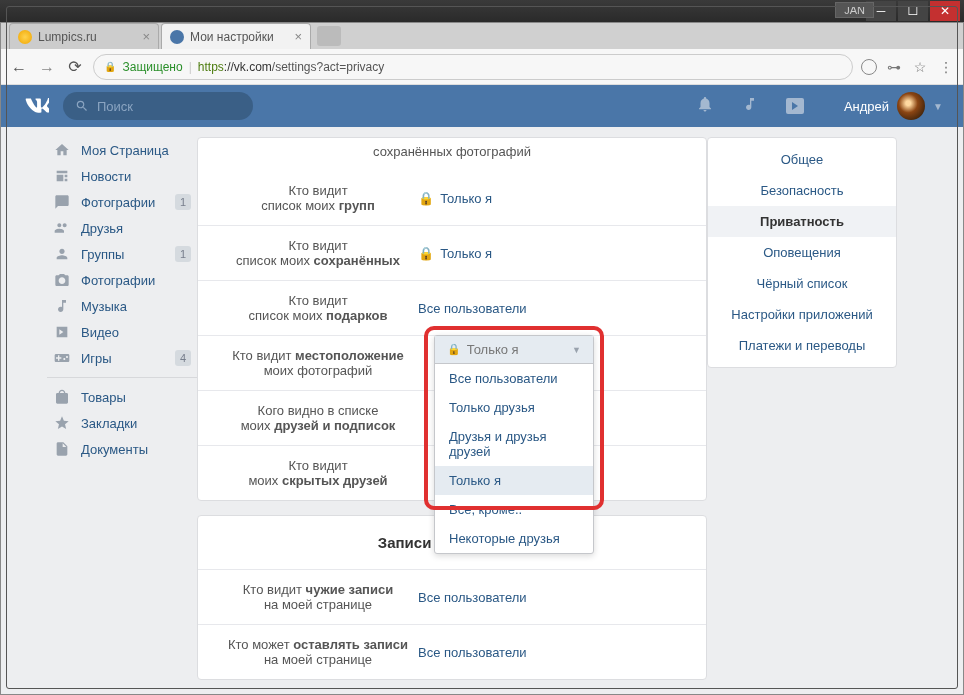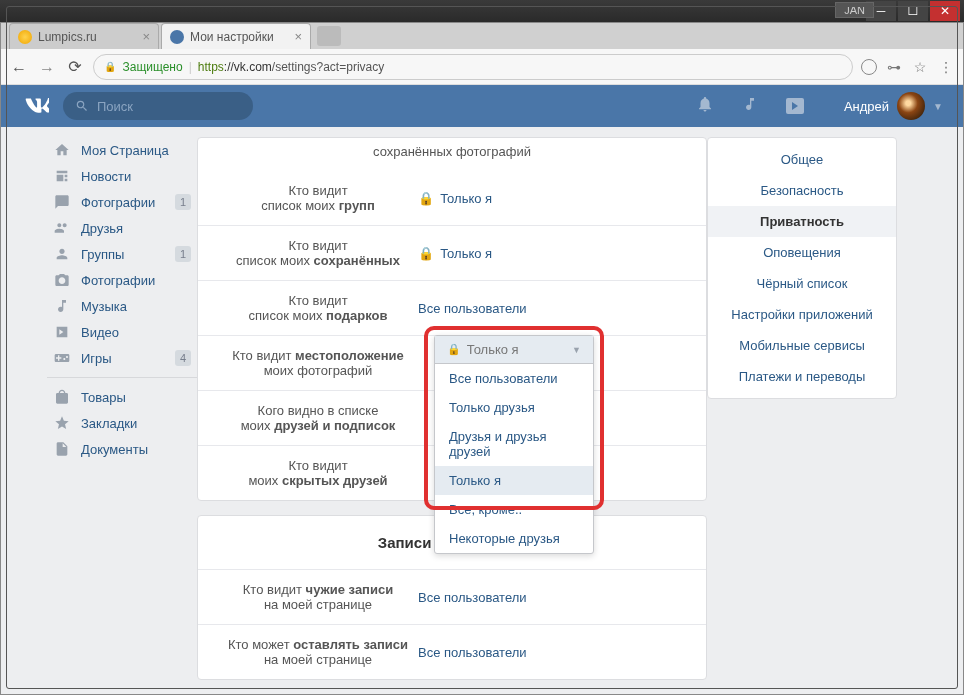--- a/index.html
+++ b/index.html
@@ -332,21 +332,20 @@
           </div>
         </div>
 
         <div class="rightnav">
           <div class="ritem">Общее</div>
           <div class="ritem">Безопасность</div>
           <div class="ritem active">Приватность</div>
           <div class="ritem">Оповещения</div>
           <div class="ritem">Чёрный список</div>
           <div class="ritem">Настройки приложений</div>
-          <div class="ritem">Мобильные сервисы</div>
           <div class="ritem">Платежи и переводы</div>
         </div>
 
       </div>
     </div>
   </div>
 </div>
 
 <div class="dropdown" style="left:434px; top:335px; width:160px;">
   <div class="dd-selected">

